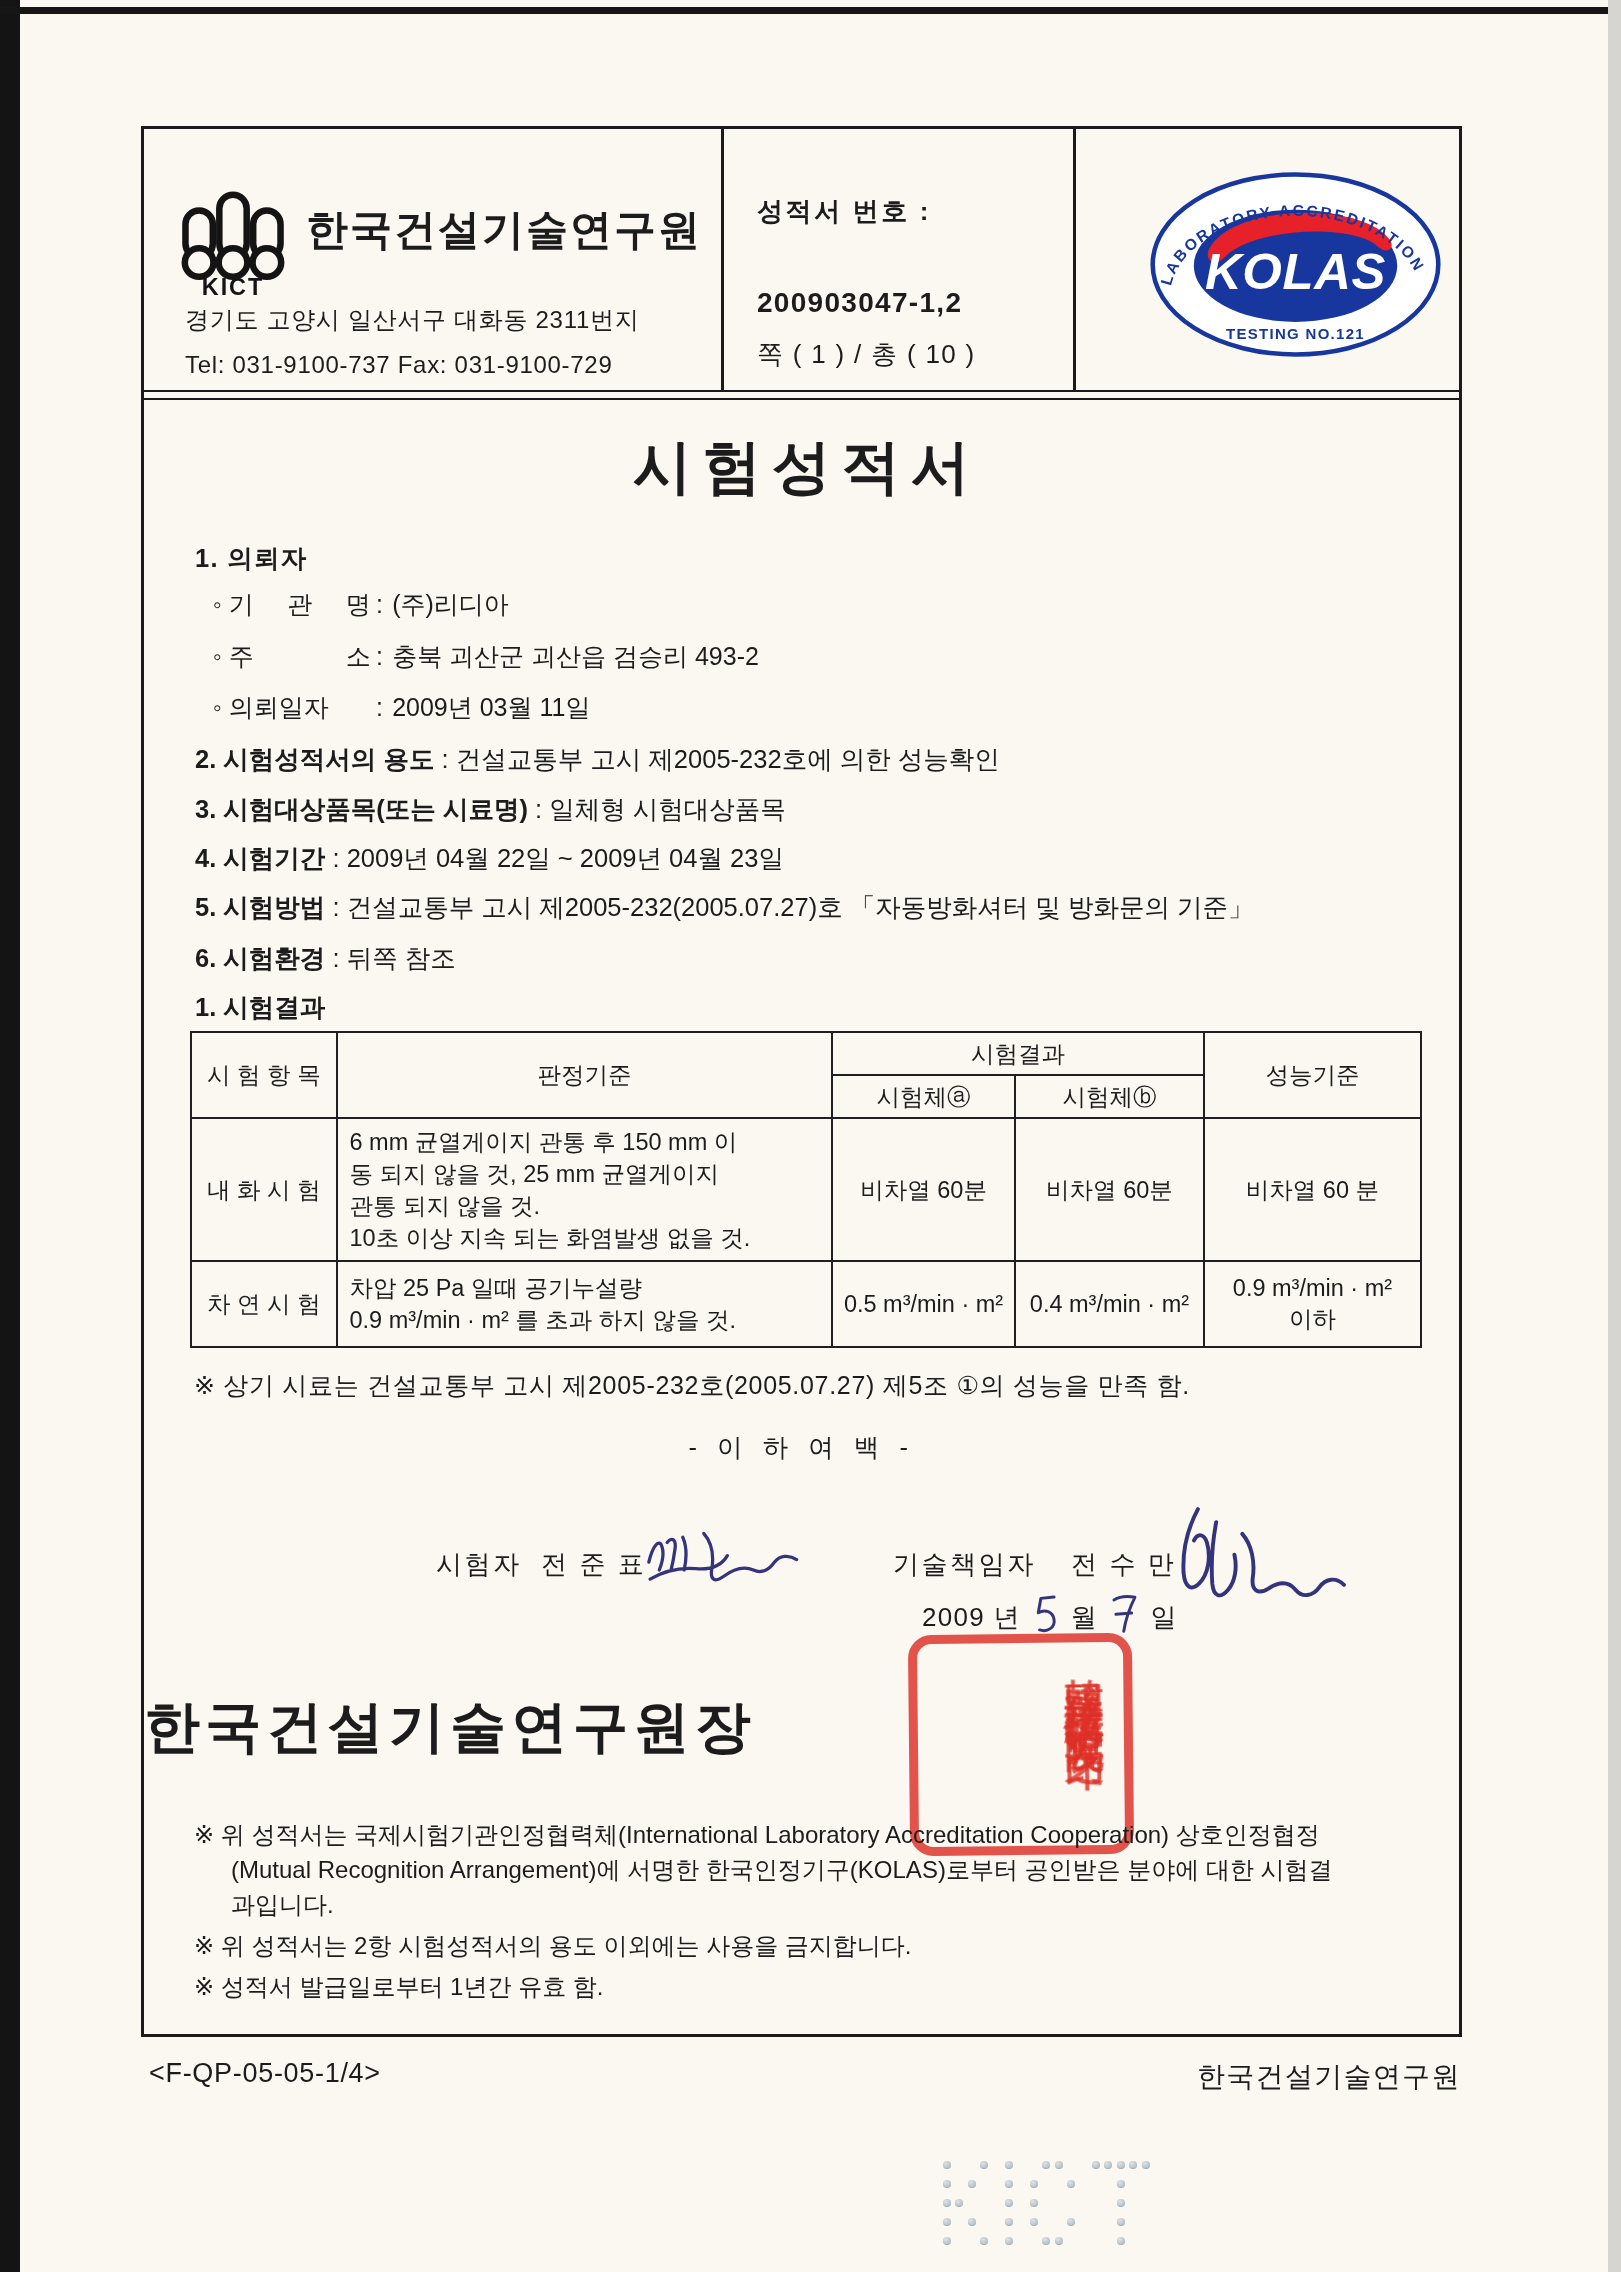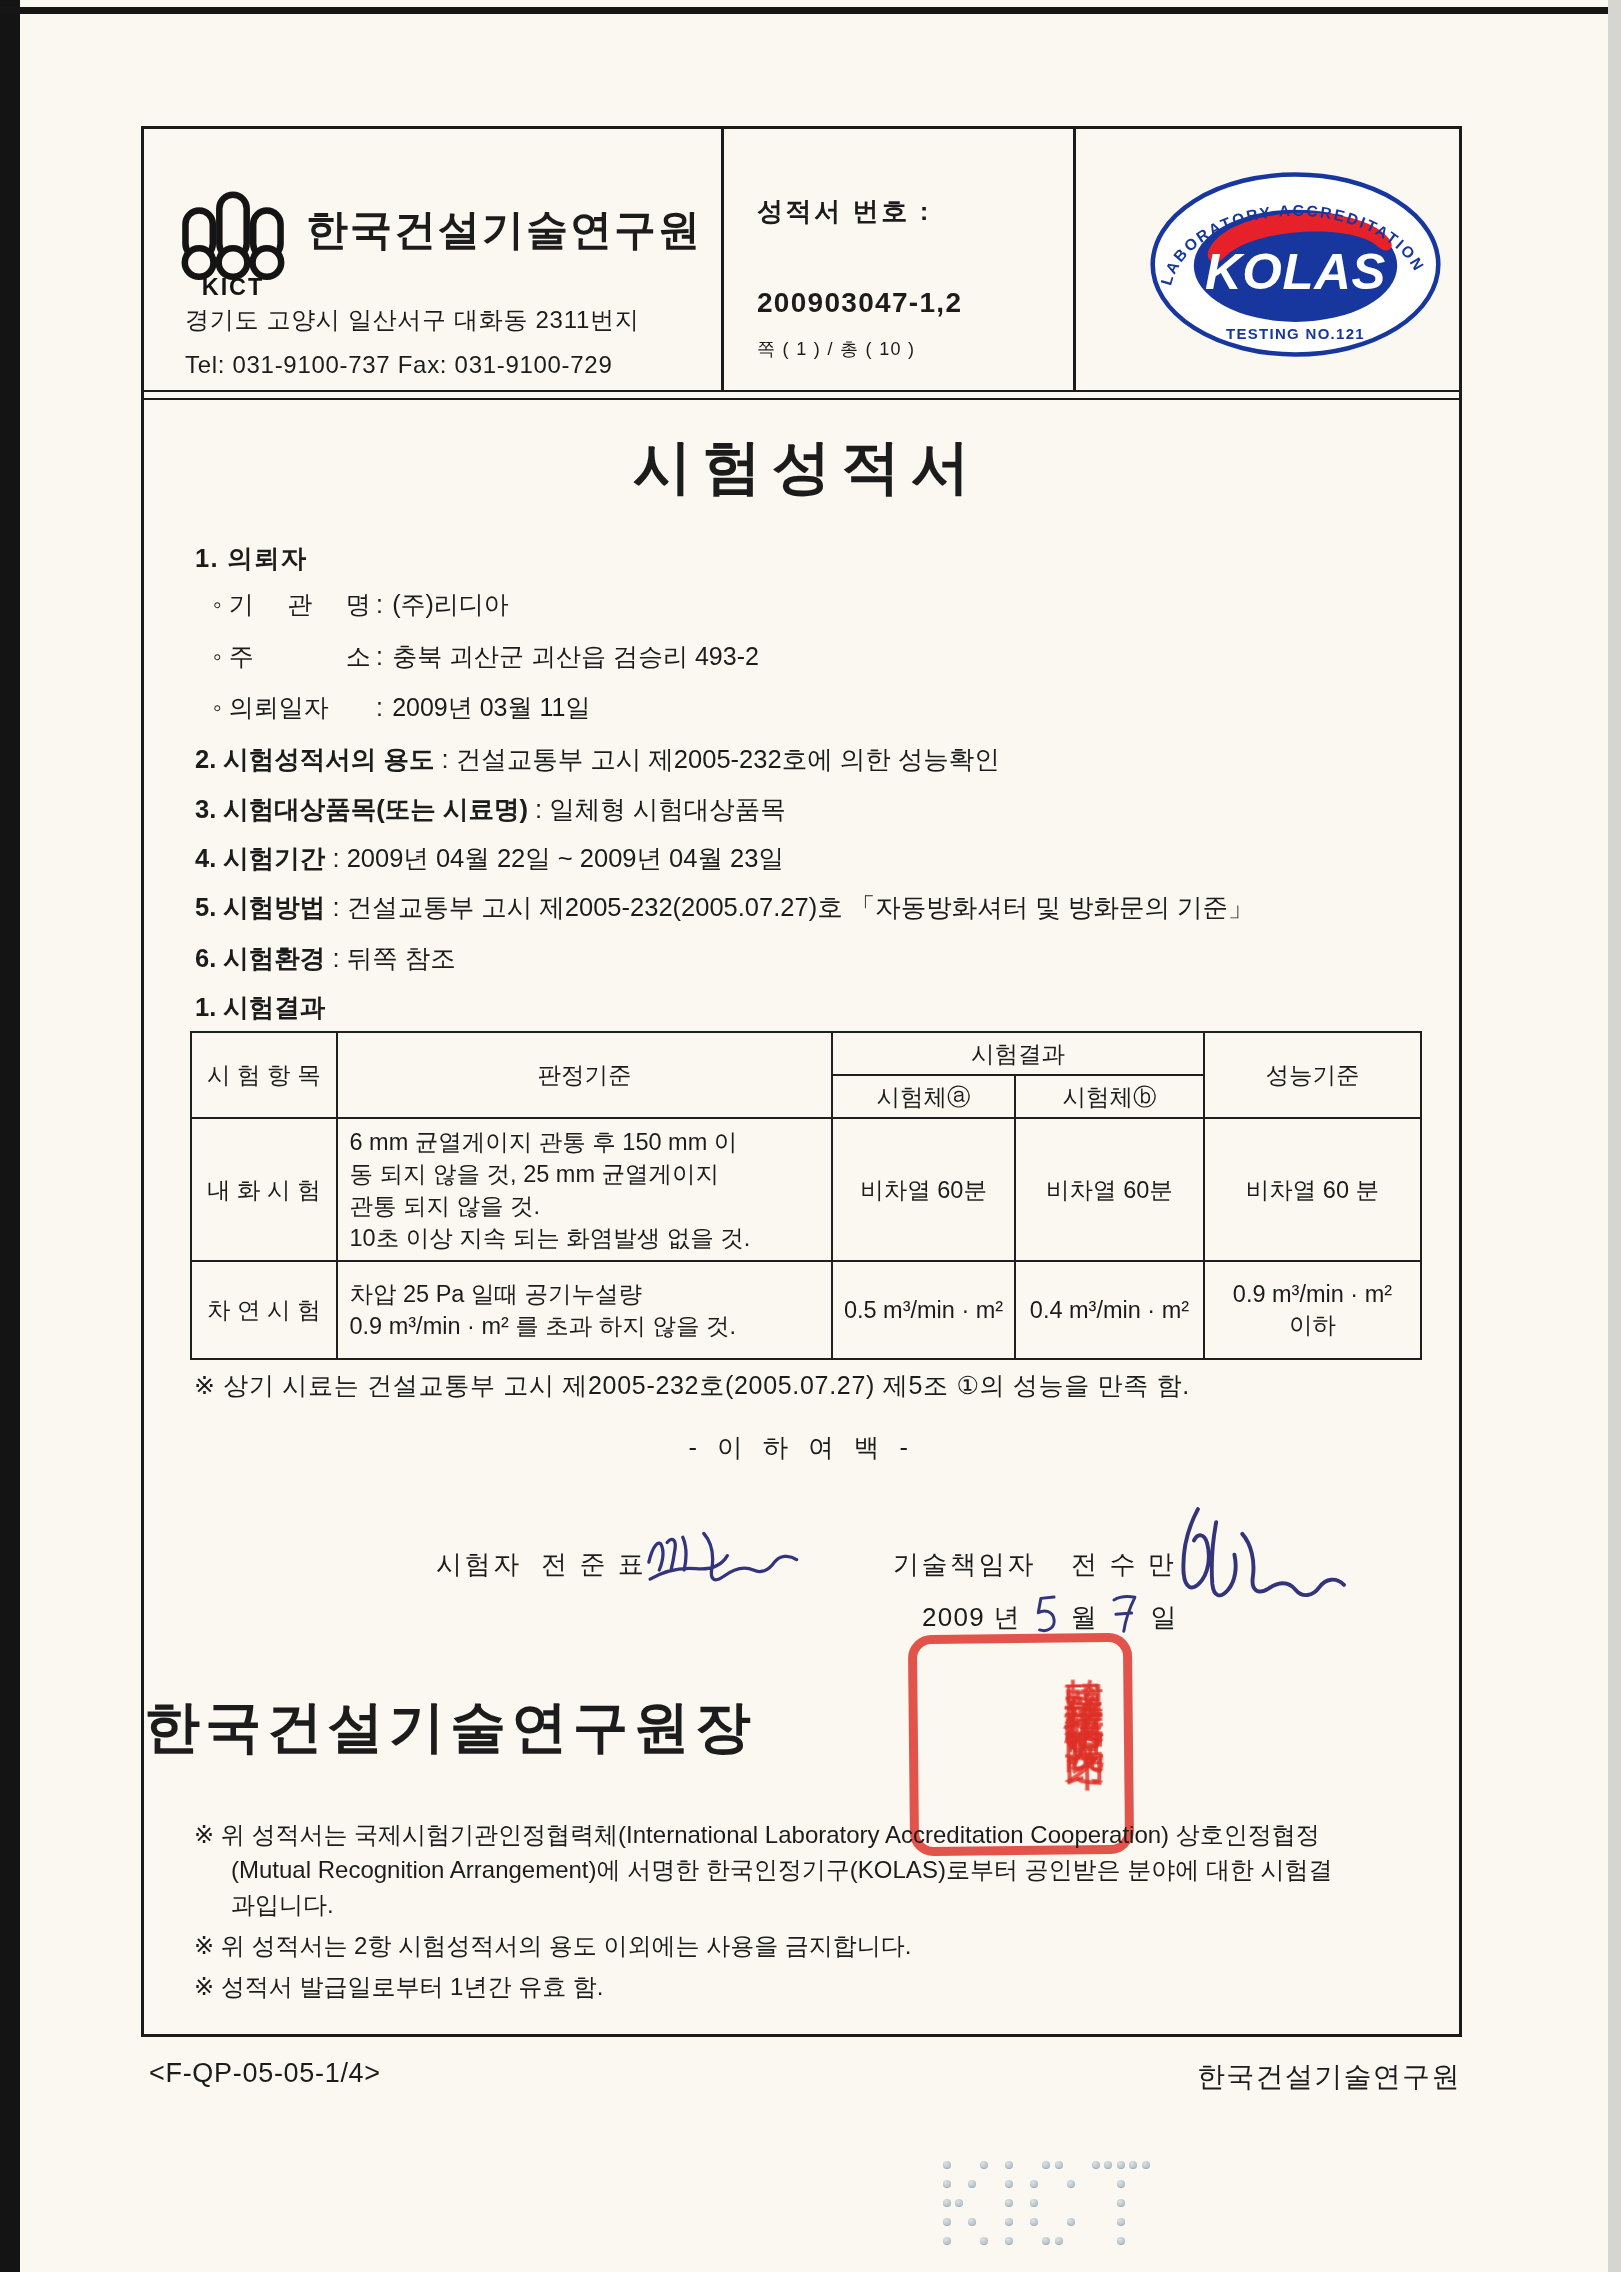--- a/index.html
+++ b/index.html
@@ -26,21 +26,21 @@
   .hdr-v1 { position:absolute; left:577px; top:0; width:2.6px; height:261px; background:#1b1b1b; }
   .hdr-v2 { position:absolute; left:929px; top:0; width:2.6px; height:261px; background:#1b1b1b; }
 
   .kict-logo { position:absolute; left:31px; top:58px; }
   .org-name { position:absolute; left:162px; top:73px; font-size:42px; font-weight:800; letter-spacing:2px; }
   .org-addr { position:absolute; left:41px; top:175px; font-size:24px; letter-spacing:0.7px; }
   .org-tel  { position:absolute; left:41px; top:222px; font-size:24px; letter-spacing:0.7px; }
 
   .rpt-label { position:absolute; left:613px; top:65px; font-size:26px; font-weight:600; letter-spacing:2.6px; }
   .rpt-no    { position:absolute; left:613px; top:158px; font-size:28px; font-weight:600; letter-spacing:1.3px; }
-  .rpt-page  { position:absolute; left:613px; top:208px; font-size:18px; letter-spacing:1.3px; }
+  .rpt-page  { position:absolute; left:613px; top:208px; font-size:26px; letter-spacing:1.3px; }
 
   .kolas-logo { position:absolute; left:1004px; top:39px; }
 
   
   .doc-title {
     position:absolute; left:5px; top:299px; width:100%; text-align:center;
     font-size:59px; font-weight:700; letter-spacing:10.5px;
   }
   .sec-heading { position:absolute; left:51px; top:412px; font-size:25.5px; font-weight:700; letter-spacing:1.3px; }
   .sub-item { position:absolute; left:69px; font-size:25px; }
@@ -216,21 +216,21 @@
       <tr style="height:129px">
         <td class="ctr">내 화 시 험</td>
         <td class="crit">6 mm 균열게이지 관통 후 150 mm 이
 동 되지 않을 것, 25 mm 균열게이지
 관통 되지 않을 것.
 10초 이상 지속 되는 화염발생 없을 것.</td>
         <td class="ctr">비차열 60분</td>
         <td class="ctr">비차열 60분</td>
         <td class="ctr">비차열 60 분</td>
       </tr>
-      <tr style="height:98px">
+      <tr style="height:86px">
         <td class="ctr">차 연 시 험</td>
         <td class="crit">차압 25 Pa 일때 공기누설량
 0.9 m³/min · m² 를 초과 하지 않을 것.</td>
         <td class="ctr">0.5 m³/min · m²</td>
         <td class="ctr">0.4 m³/min · m²</td>
         <td class="ctr pre">0.9 m³/min · m²
 이하</td>
       </tr>
     </tbody>
       </table>

